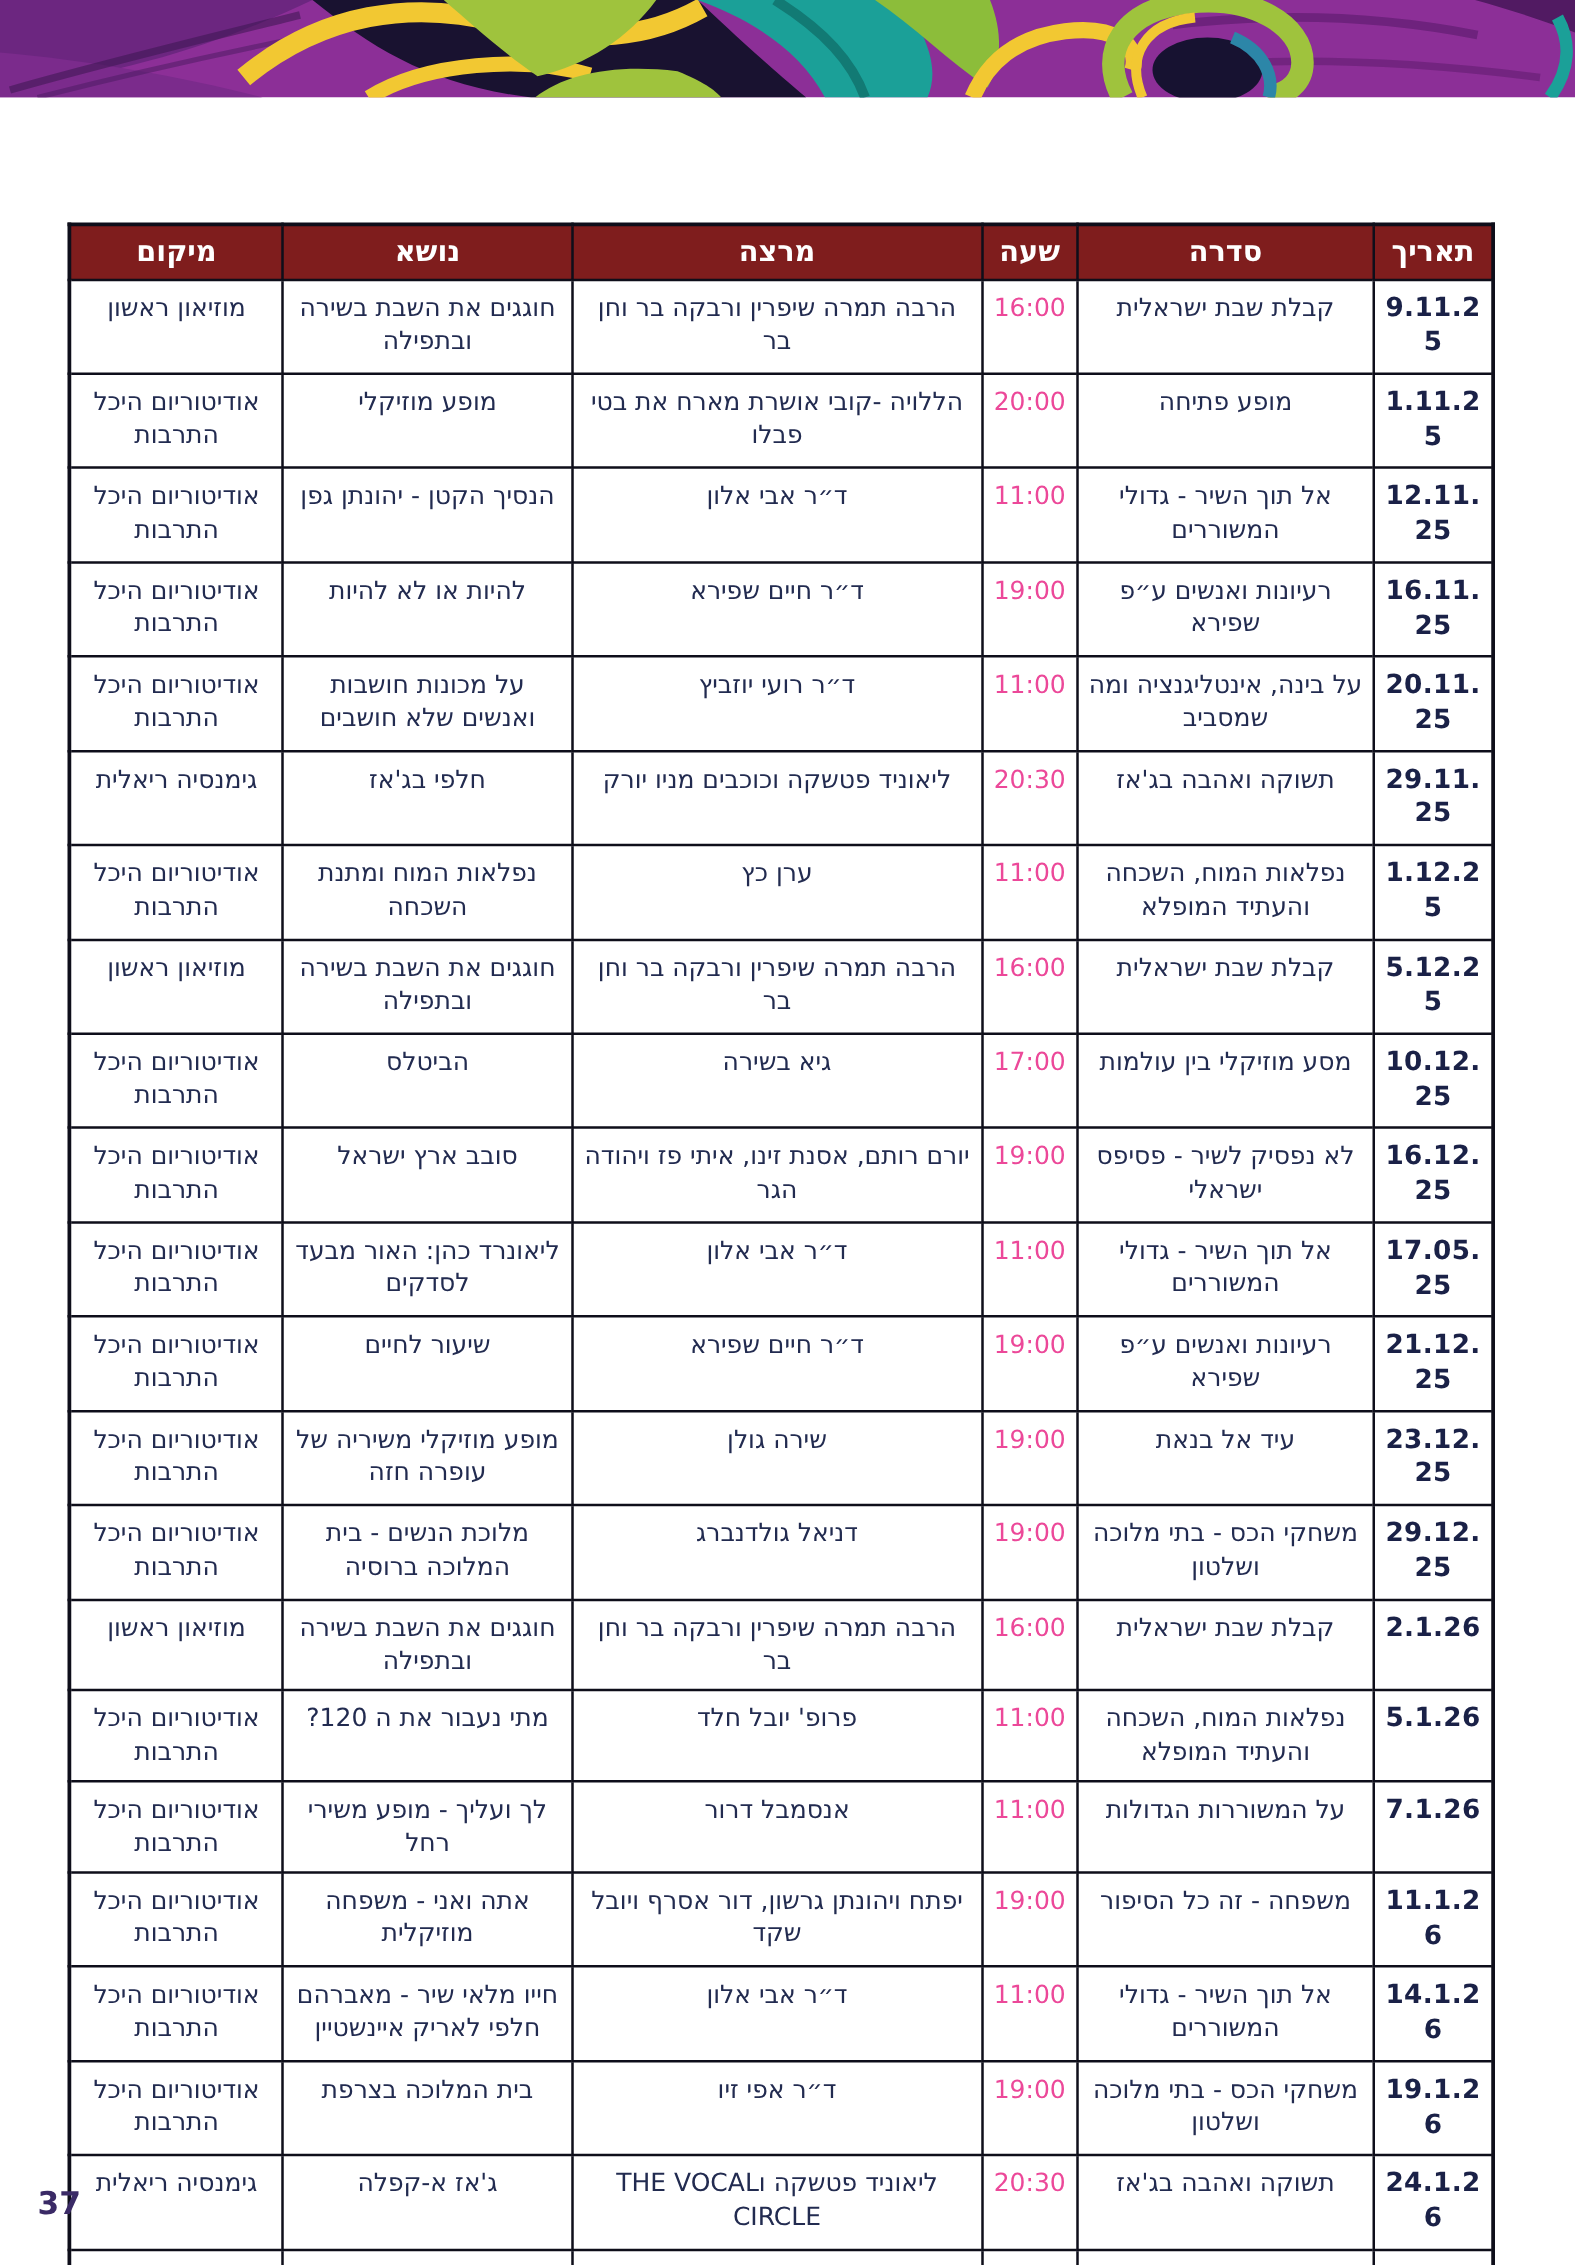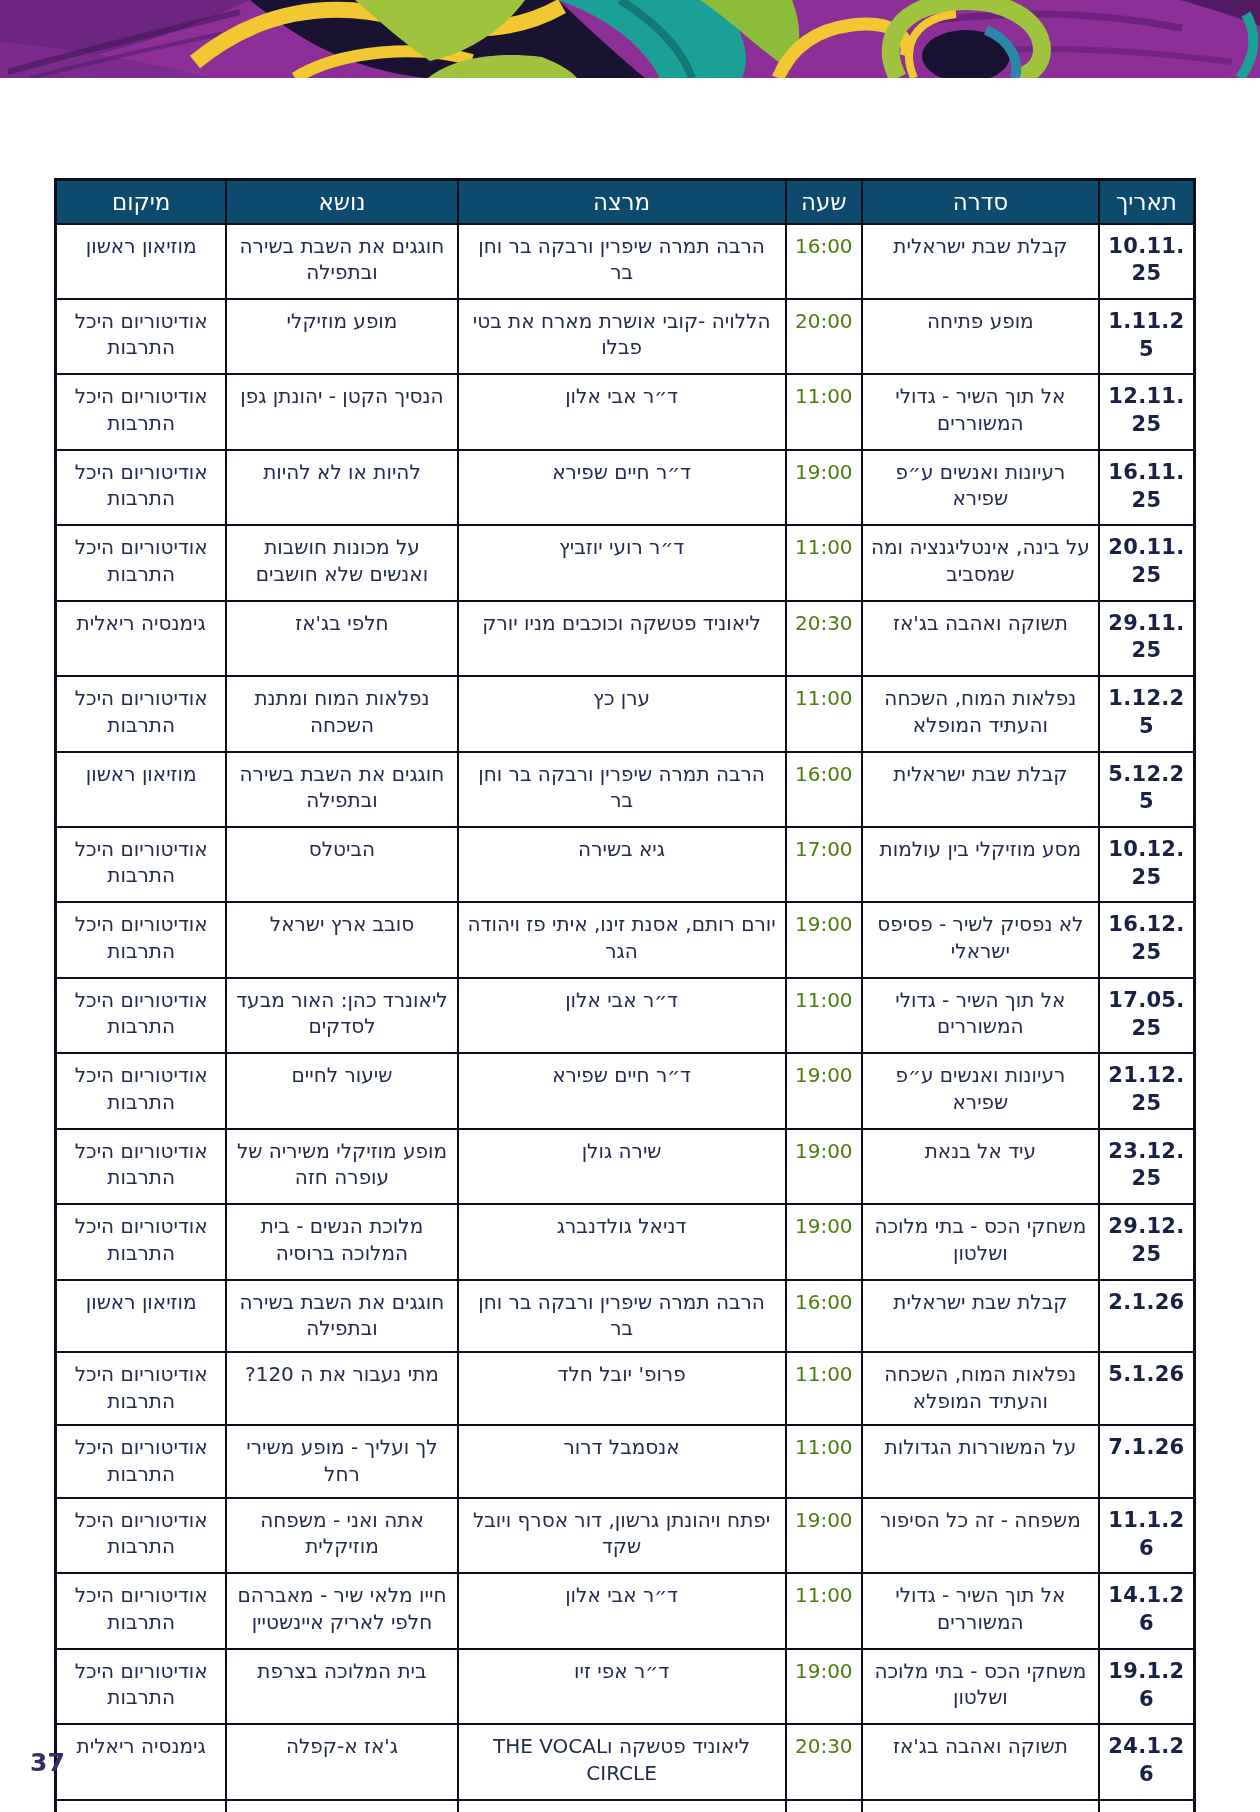--- a/index.html
+++ b/index.html
@@ -34,24 +34,24 @@
     border-collapse: collapse;
     table-layout: fixed;
     border: 3px solid #0e0e1a;
     border-bottom-width: 4px;
     direction: rtl;
   }
   table.schedule th, table.schedule td {
     border: 2px solid #0e0e1a;
   }
   thead th {
-    background: #0c4a6e;
+    background: #7f1d1d;
     color: #ffffff;
     font-size: 23px;
-    font-weight: normal;
+    font-weight: bold;
     height: 44px;
     padding: 4px 10px;
     text-align: center;
     border-bottom-width: 3px;
   }
   tbody td {
     font-size: 20px;
     line-height: 1.32;
     color: #222b50;
     text-align: center;
@@ -61,21 +61,21 @@
     word-wrap: break-word;
   }
   td.cell-date {
     font-weight: bold;
     font-size: 21px;
     color: #1a2147;
     letter-spacing: 0.3px;
     direction: ltr;
   }
   td.cell-time {
-    color: #4d7c0f;
+    color: #ec4899;
     direction: ltr;
   }
   col.c-date     { width: 8.4%; }
   col.c-series   { width: 20.8%; }
   col.c-time     { width: 6.7%; }
   col.c-lecturer { width: 28.8%; }
   col.c-topic    { width: 20.3%; }
   col.c-location { width: 15.0%; }
 
   
@@ -132,21 +132,21 @@
         <th>תאריך</th>
         <th>סדרה</th>
         <th>שעה</th>
         <th>מרצה</th>
         <th>נושא</th>
         <th>מיקום</th>
       </tr>
     </thead>
     <tbody>
   <tr>
-    <td class="cell-date">10.11.25</td>
+    <td class="cell-date">9.11.25</td>
     <td class="cell-series">קבלת שבת ישראלית</td>
     <td class="cell-time">16:00</td>
     <td class="cell-lecturer">הרבה תמרה שיפרין ורבקה בר וחן בר</td>
     <td class="cell-topic">חוגגים את השבת בשירה ובתפילה</td>
     <td class="cell-location">מוזיאון ראשון</td>
   </tr>
 
   <tr>
     <td class="cell-date">1.11.25</td>
     <td class="cell-series">מופע פתיחה</td>

